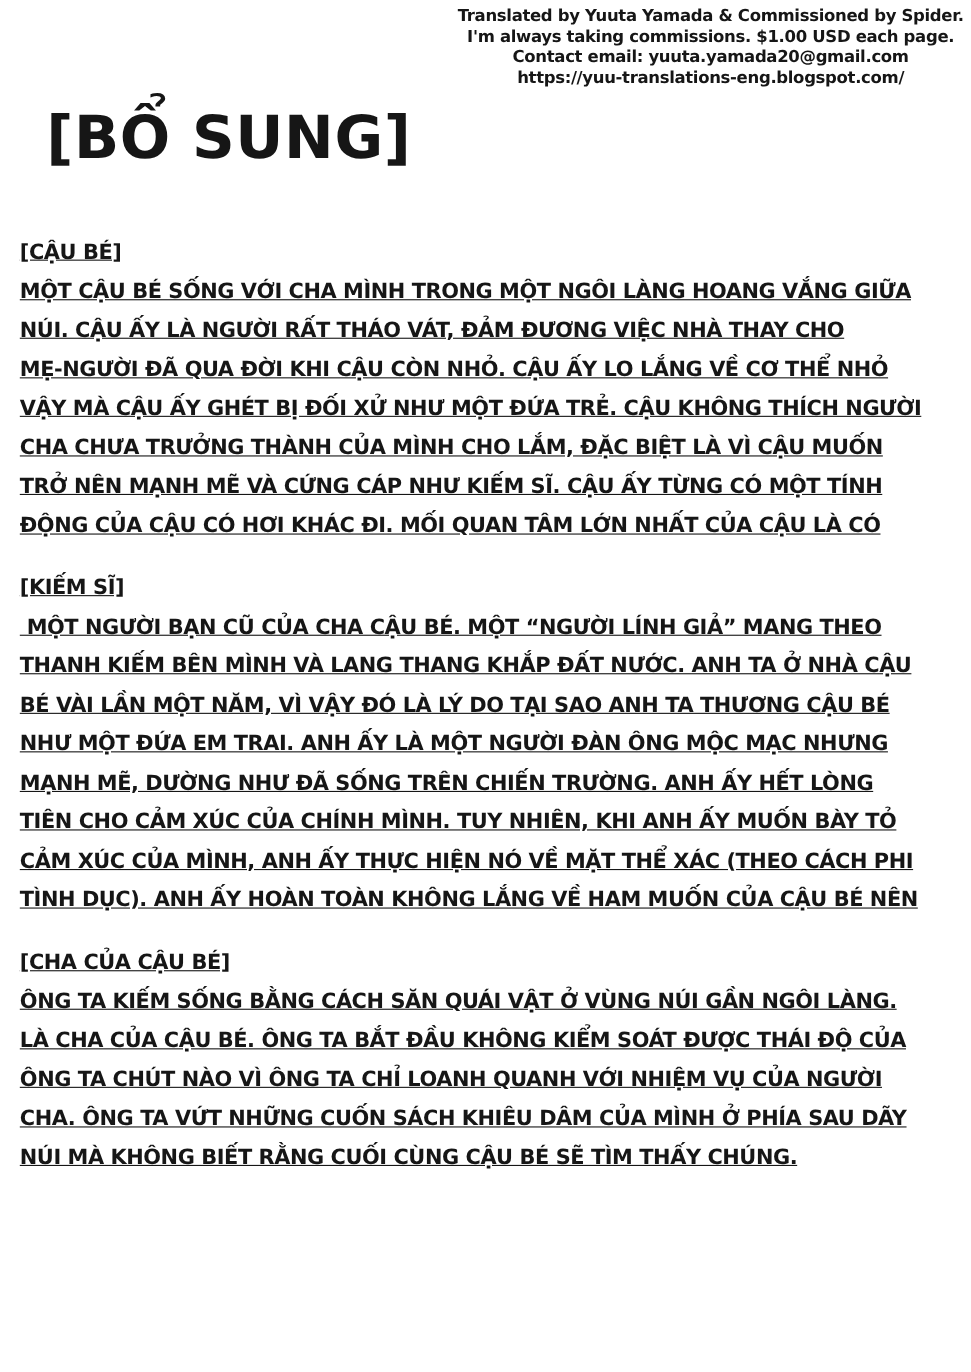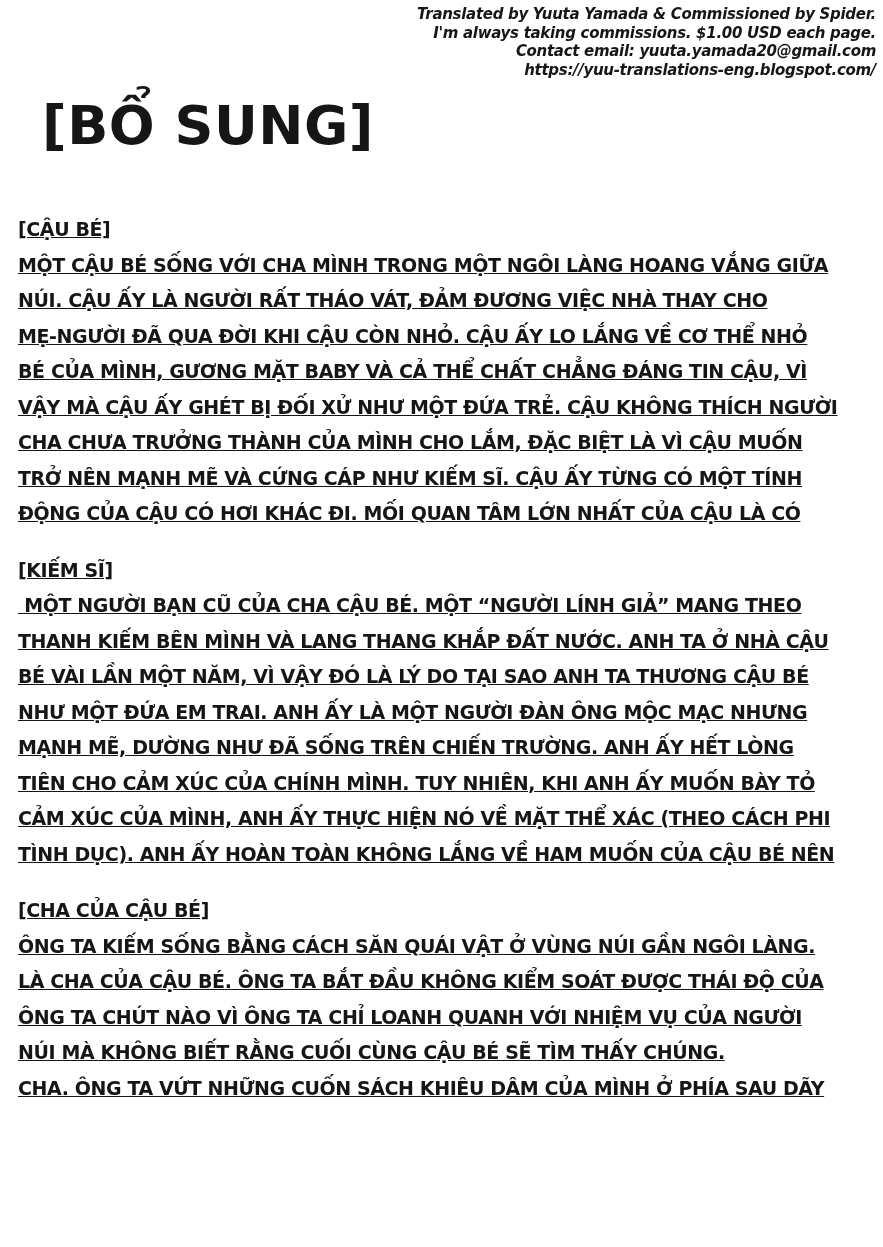--- a/index.html
+++ b/index.html
@@ -14,25 +14,24 @@
     background: #ffffff;
     overflow: hidden;
     font-family: "DejaVu Sans", sans-serif;
     font-weight: bold;
     color: #161616;
   }
   .credits {
     position: absolute;
     top: 5px;
     right: 7px;
-    text-align: right;
+    text-align: center;
     font-size: 15px;
     line-height: 18.5px;
     letter-spacing: -0.3px;
-    font-style: italic;
   }
   .credits .credit-line {
     white-space: pre;
   }
   .title {
     position: absolute;
     top: 96px;
     left: 42px;
     font-size: 54px;
     line-height: 60px;
@@ -74,21 +73,20 @@
   <div class="title">[BỔ SUNG]</div>
 
   <div class="content">
 
     <div class="section">
       <div class="section-heading">[CẬU BÉ]</div>
       <div class="section-body">
           <div class="line">MỘT CẬU BÉ SỐNG VỚI CHA MÌNH TRONG MỘT NGÔI LÀNG HOANG VẮNG GIỮA</div>
           <div class="line">NÚI. CẬU ẤY LÀ NGƯỜI RẤT THÁO VÁT, ĐẢM ĐƯƠNG VIỆC NHÀ THAY CHO</div>
           <div class="line">MẸ-NGƯỜI ĐÃ QUA ĐỜI KHI CẬU CÒN NHỎ. CẬU ẤY LO LẮNG VỀ CƠ THỂ NHỎ</div>
-          <div class="line">BÉ CỦA MÌNH, GƯƠNG MẶT BABY VÀ CẢ THỂ CHẤT CHẲNG ĐÁNG TIN CẬU, VÌ</div>
           <div class="line">VẬY MÀ CẬU ẤY GHÉT BỊ ĐỐI XỬ NHƯ MỘT ĐỨA TRẺ. CẬU KHÔNG THÍCH NGƯỜI</div>
           <div class="line">CHA CHƯA TRƯỞNG THÀNH CỦA MÌNH CHO LẮM, ĐẶC BIỆT LÀ VÌ CẬU MUỐN</div>
           <div class="line">TRỞ NÊN MẠNH MẼ VÀ CỨNG CÁP NHƯ KIẾM SĨ. CẬU ẤY TỪNG CÓ MỘT TÍNH</div>
           <div class="line">ĐỘNG CỦA CẬU CÓ HƠI KHÁC ĐI. MỐI QUAN TÂM LỚN NHẤT CỦA CẬU LÀ CÓ</div>
         </div>
     </div>
 
     <div class="section">
       <div class="section-heading">[KIẾM SĨ]</div>
       <div class="section-body">
@@ -102,20 +100,20 @@
           <div class="line">TÌNH DỤC). ANH ẤY HOÀN TOÀN KHÔNG LẮNG VỀ HAM MUỐN CỦA CẬU BÉ NÊN</div>
         </div>
     </div>
 
     <div class="section">
       <div class="section-heading">[CHA CỦA CẬU BÉ]</div>
       <div class="section-body">
           <div class="line">ÔNG TA KIẾM SỐNG BẰNG CÁCH SĂN QUÁI VẬT Ở VÙNG NÚI GẦN NGÔI LÀNG.</div>
           <div class="line">LÀ CHA CỦA CẬU BÉ. ÔNG TA BẮT ĐẦU KHÔNG KIỂM SOÁT ĐƯỢC THÁI ĐỘ CỦA</div>
           <div class="line">ÔNG TA CHÚT NÀO VÌ ÔNG TA CHỈ LOANH QUANH VỚI NHIỆM VỤ CỦA NGƯỜI</div>
+          <div class="line">CHA. ÔNG TA VỨT NHỮNG CUỐN SÁCH KHIÊU DÂM CỦA MÌNH Ở PHÍA SAU DÃY</div>
           <div class="line">NÚI MÀ KHÔNG BIẾT RẰNG CUỐI CÙNG CẬU BÉ SẼ TÌM THẤY CHÚNG.</div>
-          <div class="line">CHA. ÔNG TA VỨT NHỮNG CUỐN SÁCH KHIÊU DÂM CỦA MÌNH Ở PHÍA SAU DÃY</div>
         </div>
     </div>
 
   </div>
 
 </div>
 
 </body></html>

